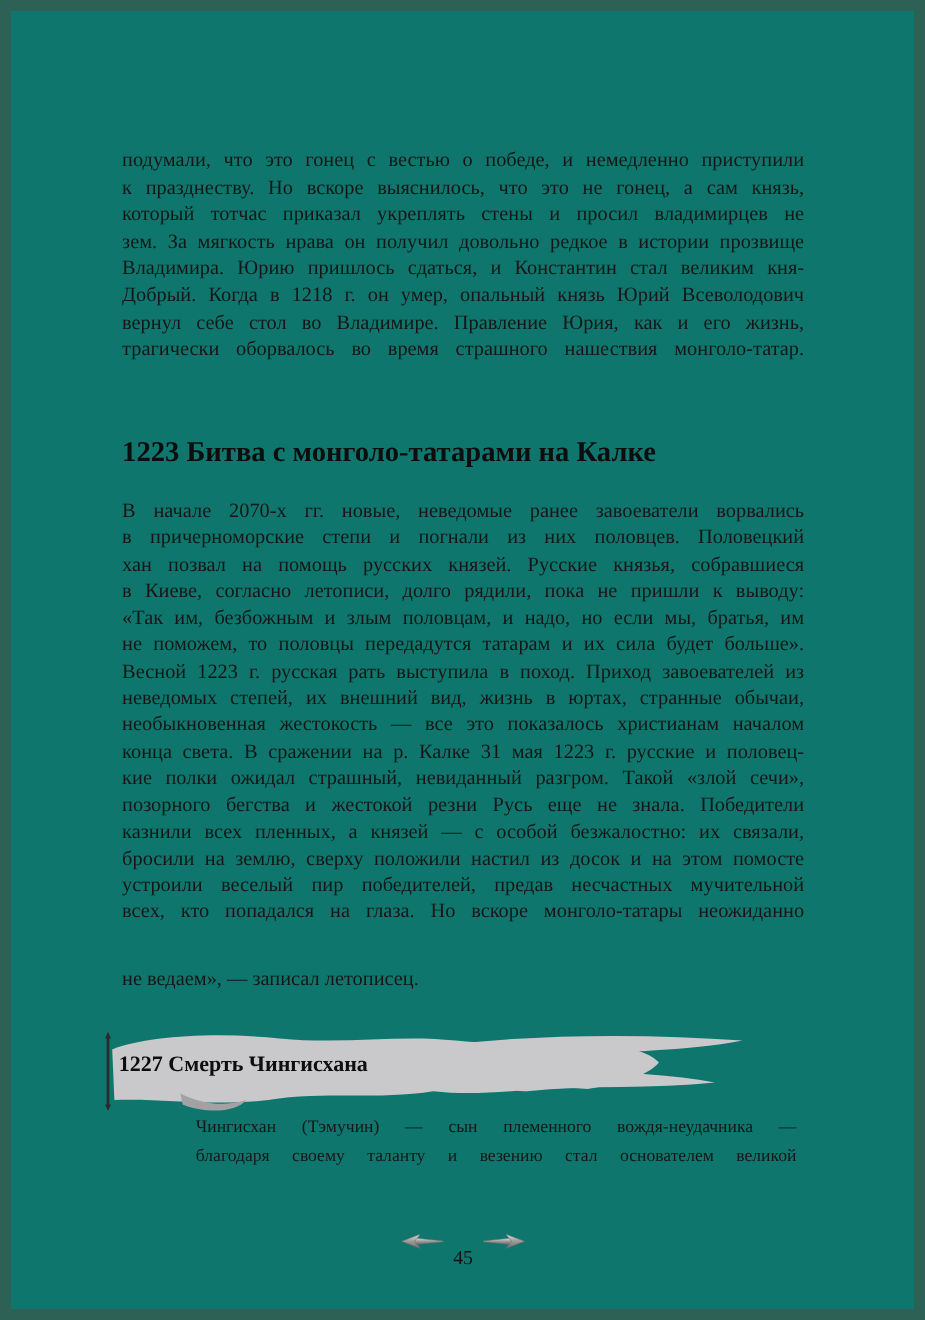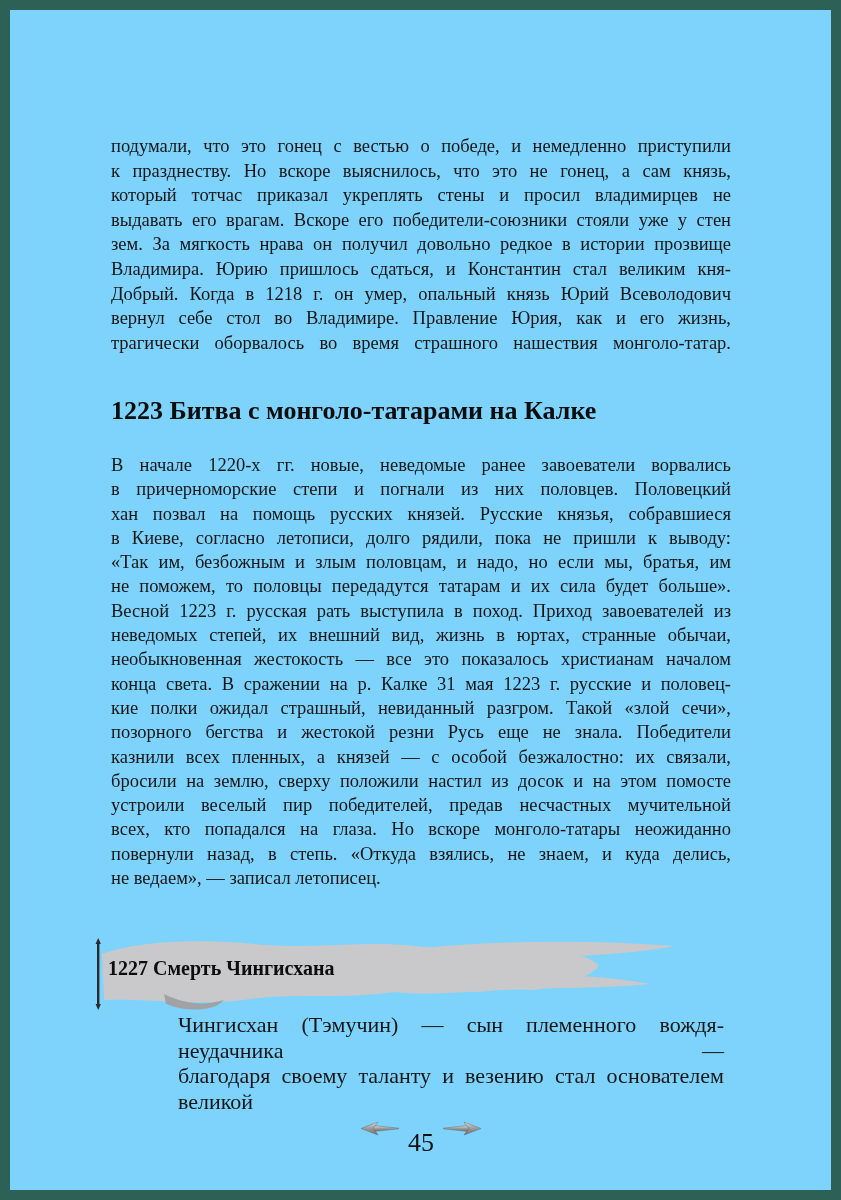--- a/index.html
+++ b/index.html
@@ -1,92 +1,91 @@
 <!DOCTYPE html>
 <html><head>
 <meta charset="utf-8">
 <style>
   html,body{margin:0;padding:0;background:#ffffff;}
   .page{
     position:relative;
     width:841px;height:1200px;
     box-sizing:border-box;
-    background:#7dd3fc;
+    background:#0f766e;
     border:10px solid #2e6156;
     font-family:"Liberation Serif", serif;
     color:#161616;
     overflow:hidden;
   }
   .para{position:absolute;}
   .para .line{
     text-align:justify;
     -moz-text-align-last:justify;
     text-align-last:justify;
   }
   .para.short-last .line:last-child{
     -moz-text-align-last:left;
     text-align-last:left;
+    margin-top:36px;
   }
   .p-intro{left:101px;top:124px;width:620px;font-size:18.5px;line-height:24.6px;}
   .h-kalka{
     position:absolute;left:101px;top:386px;width:640px;
     margin:0;font-size:26px;font-weight:bold;color:#0d0d0d;white-space:nowrap;
   }
   .p-kalka{left:101px;top:443px;width:620px;font-size:18.5px;line-height:24.3px;}
   .banner{position:absolute;left:84px;top:926px;width:600px;height:78px;}
   .banner svg{position:absolute;left:0;top:0;}
   .h-banner{
     position:absolute;left:14px;top:21px;
     font-size:20px;font-weight:bold;color:#0d0d0d;white-space:nowrap;
   }
-  .p-genghis{left:168px;top:1002px;width:546px;font-size:22px;line-height:25.5px;}
+  .p-genghis{left:168px;top:1002px;width:546px;font-size:16px;line-height:25.5px;}
   .footer{
     position:absolute;left:101px;top:1103px;width:620px;height:30px;
     display:flex;align-items:center;justify-content:center;gap:9px;
   }
-  .page-num{font-size:26px;color:#111;line-height:1;margin-top:30px;}
+  .page-num{font-size:18px;color:#111;line-height:1;margin-top:30px;}
   .ornament{display:block;}
 </style>
 </head>
 <body>
 
 <div class="page">
 
   <div class="para p-intro">
       <div class="line">подумали, что это гонец с вестью о победе, и немедленно приступили</div>
       <div class="line">к празднеству. Но вскоре выяснилось, что это не гонец, а сам князь,</div>
       <div class="line">который тотчас приказал укреплять стены и просил владимирцев не</div>
-      <div class="line">выдавать его врагам. Вскоре его победители-союзники стояли уже у стен</div>
       <div class="line">зем. За мягкость нрава он получил довольно редкое в истории прозвище</div>
       <div class="line">Владимира. Юрию пришлось сдаться, и Константин стал великим кня-</div>
       <div class="line">Добрый. Когда в 1218 г. он умер, опальный князь Юрий Всеволодович</div>
       <div class="line">вернул себе стол во Владимире. Правление Юрия, как и его жизнь,</div>
       <div class="line">трагически оборвалось во время страшного нашествия монголо-татар.</div>
     </div>
 
   <h2 class="h-kalka">1223 Битва с монголо-татарами на Калке</h2>
 
   <div class="para p-kalka short-last">
-      <div class="line">В начале 1220-х гг. новые, неведомые ранее завоеватели ворвались</div>
+      <div class="line">В начале 2070-х гг. новые, неведомые ранее завоеватели ворвались</div>
       <div class="line">в причерноморские степи и погнали из них половцев. Половецкий</div>
       <div class="line">хан позвал на помощь русских князей. Русские князья, собравшиеся</div>
       <div class="line">в Киеве, согласно летописи, долго рядили, пока не пришли к выводу:</div>
       <div class="line">«Так им, безбожным и злым половцам, и надо, но если мы, братья, им</div>
       <div class="line">не поможем, то половцы передадутся татарам и их сила будет больше».</div>
       <div class="line">Весной 1223 г. русская рать выступила в поход. Приход завоевателей из</div>
       <div class="line">неведомых степей, их внешний вид, жизнь в юртах, странные обычаи,</div>
       <div class="line">необыкновенная жестокость — все это показалось христианам началом</div>
       <div class="line">конца света. В сражении на р. Калке 31 мая 1223 г. русские и половец-</div>
       <div class="line">кие полки ожидал страшный, невиданный разгром. Такой «злой сечи»,</div>
       <div class="line">позорного бегства и жестокой резни Русь еще не знала. Победители</div>
       <div class="line">казнили всех пленных, а князей — с особой безжалостно: их связали,</div>
       <div class="line">бросили на землю, сверху положили настил из досок и на этом помосте</div>
       <div class="line">устроили веселый пир победителей, предав несчастных мучительной</div>
       <div class="line">всех, кто попадался на глаза. Но вскоре монголо-татары неожиданно</div>
-      <div class="line">повернули назад, в степь. «Откуда взялись, не знаем, и куда делись,</div>
       <div class="line">не ведаем», — записал летописец.</div>
     </div>
 
   <div class="banner">
     <svg width="600" height="78" viewBox="0 0 600 78">
 
       <path d="M330,12 C410,4 500,4 581,10 C530,20 460,20 395,26 C370,28 345,22 330,18 Z" fill="#c9c9cb"></path>
 
       <path d="M360,40 C430,36 500,38 556,48 C500,54 440,50 385,56 C372,57 362,50 360,46 Z" fill="#c9c9cb"></path>
 

